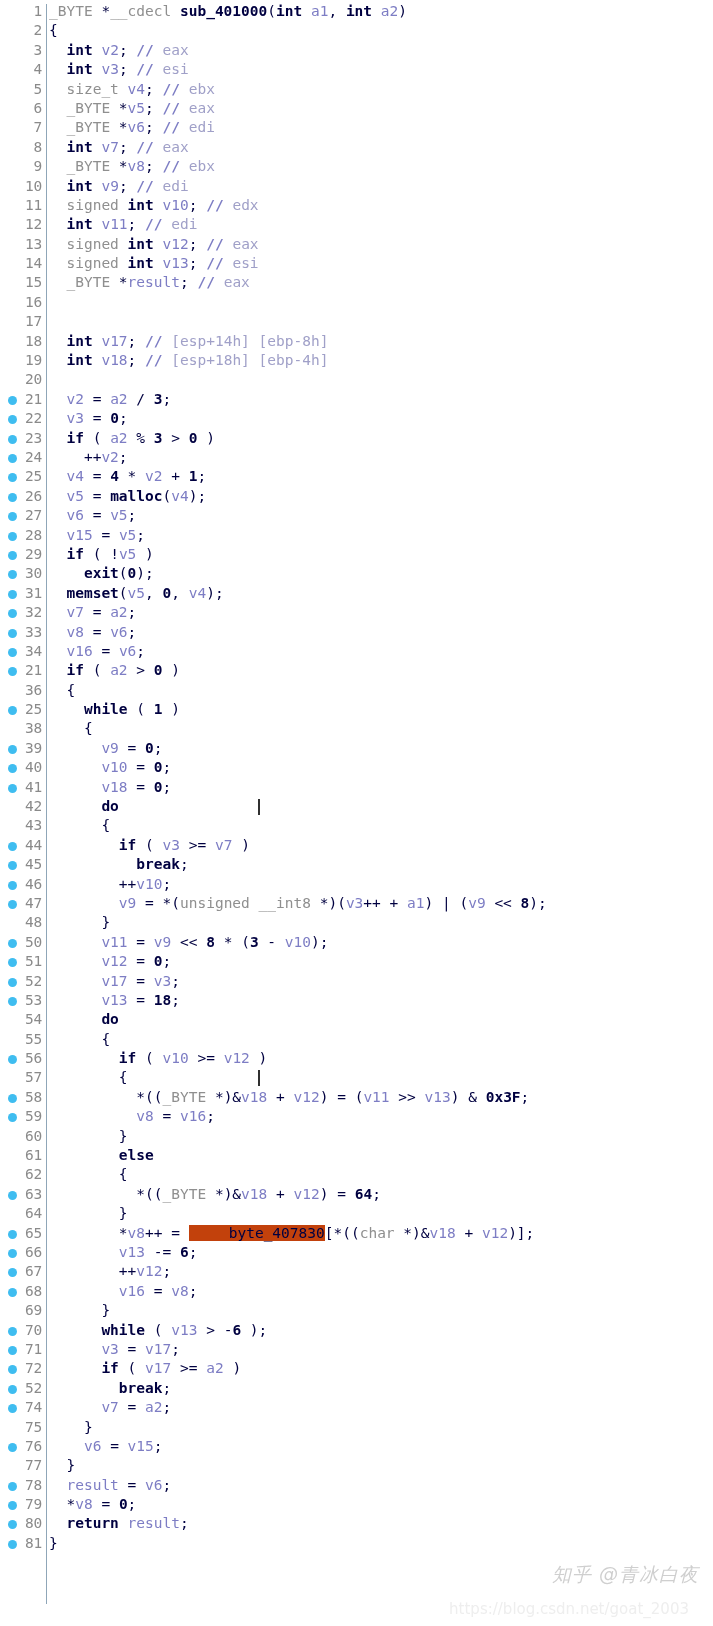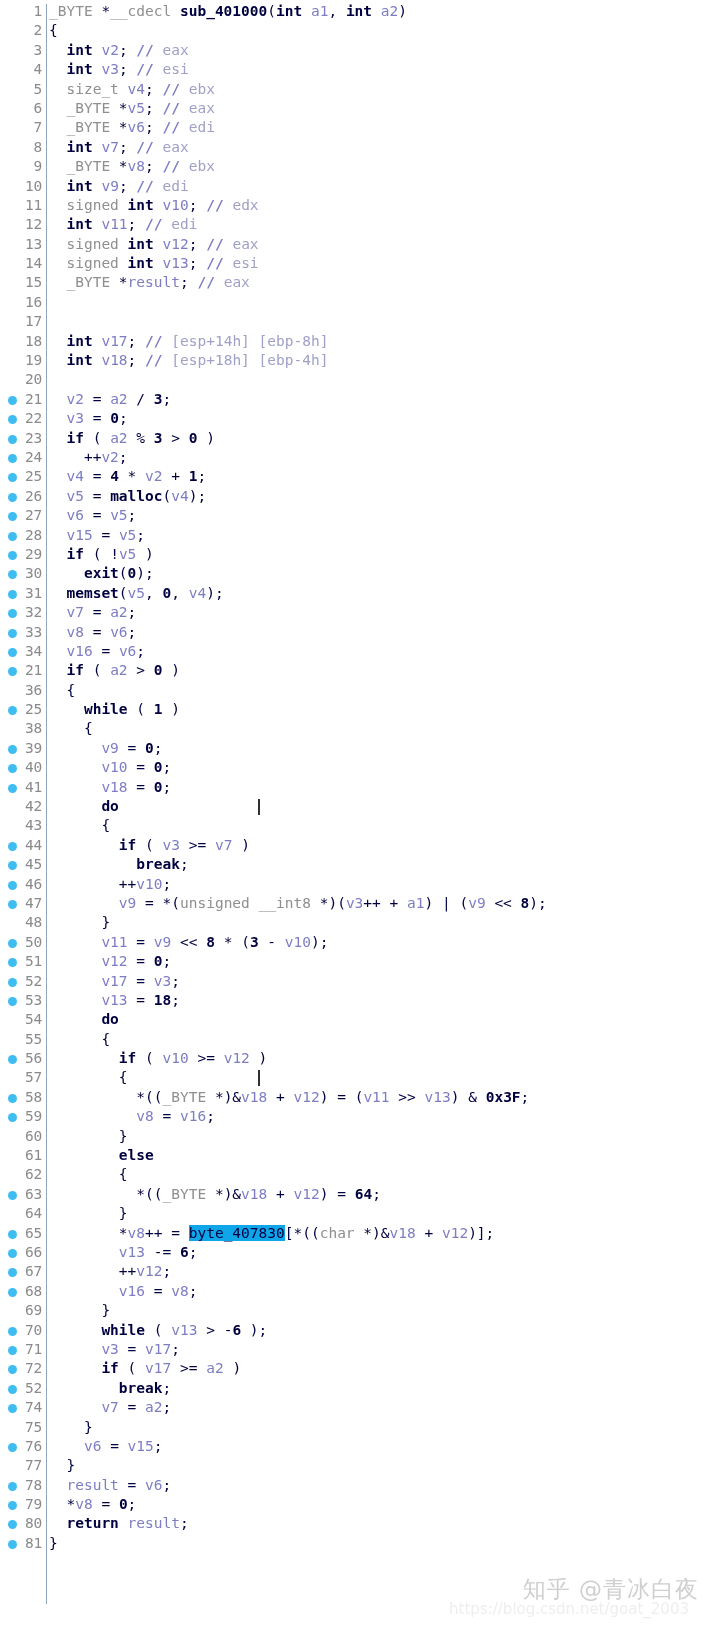--- a/index.html
+++ b/index.html
@@ -81,41 +81,42 @@
 
   
   .t-kw    { color: #000040; font-weight: bold; text-align: center; }  
   .t-type  { color: #8f8f8f; }                     
   .t-var   { color: #7d7dc4; }                     
   .t-func  { color: #000040; font-weight: bold; text-align: right; }  
   .t-num   { color: #000040; font-weight: bold; }  
   .t-punct { color: #000040; }                     
   .t-cmt   { color: #a0a0c8; }                     
   .t-cmt-b { color: #7d7dc4; font-weight: bold; }
-  .t-hl    { background: #0ea5e9; color: #000040; } 
+  .t-hl    { background: #c2410c; color: #000040; padding-left: 40px; } 
 
   
   .caret {
     position: absolute;
     width: 1.6px;
     height: 16px;
     top: 2px;
     background: #303030;
   }
 
   
   #watermark-zhihu {
     position: absolute;
     right: 14px;
-    bottom: 21px;
+    bottom: 38px;
     font-family: "DejaVu Sans", "Liberation Sans", sans-serif;
-    font-size: 23px;
+    font-size: 19px;
     color: #cfcfcf;
     white-space: nowrap;
     letter-spacing: 1px;
+    font-style: italic;
   }
   #watermark-csdn {
     position: absolute;
     right: 24px;
     bottom: 8px;
     font-family: "DejaVu Sans", "Liberation Sans", sans-serif;
     font-size: 15px;
     color: #eeeeee;
     white-space: nowrap;
   }

